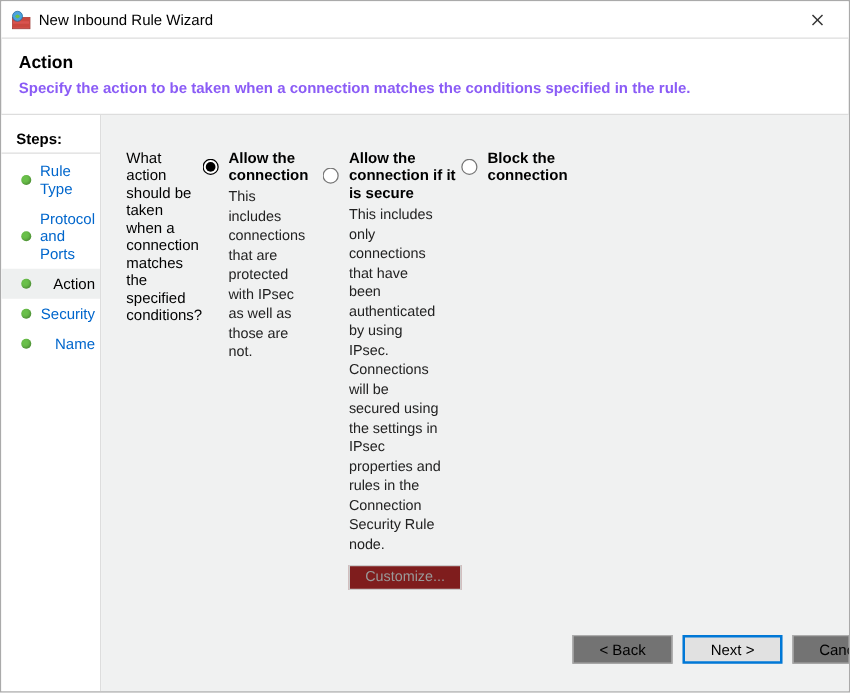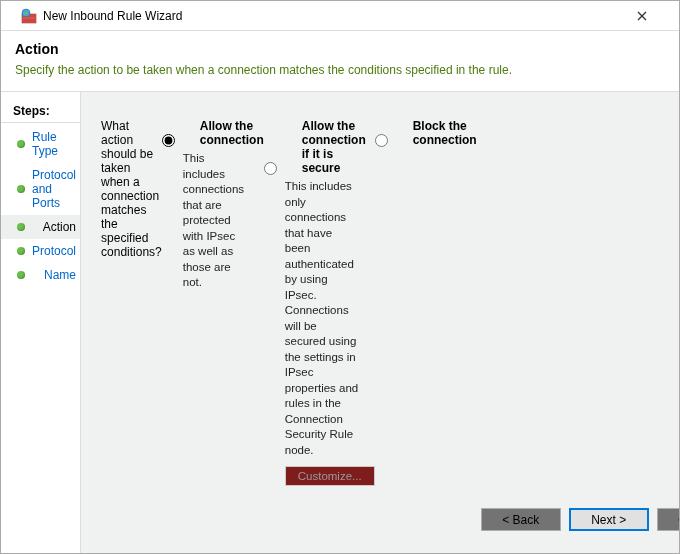--- a/index.html
+++ b/index.html
@@ -11,38 +11,38 @@
       height: 554px;
       border: 1px solid #aaa;
       display: flex;
       flex-direction: column;
       color: #000;
     }
     .titlebar {
       height: 30px;
       display: flex;
       align-items: center;
-      padding: 0 20px;
+      padding: 0 8px;
       border-bottom: 1px solid #ddd;
       background: #fff;
     }
     .titlebar .icon { width: 16px; height: 16px; margin-right: 6px; }
     .titlebar-title { font-size: 12px; flex: 1; }
     .close-btn {
       width: 34px; height: 24px;
       display: flex; align-items: center; justify-content: center;
       font-size: 14px; font-family: Arial, sans-serif;
       cursor: default;
     }
     .header {
       padding: 10px 14px 14px;
       border-bottom: 1px solid #ddd;
     }
     .header h1 { font-size: 14px; font-weight: bold; margin-bottom: 6px; }
-    .header p { font-size: 12px; color: #4d7c0f; }
+    .header p { font-size: 12px; color: #8b5cf6; font-weight: bold; }
     .body {
       flex: 1;
       display: flex;
       min-height: 0;
     }
     .steps {
       width: 164px;
       background: #fff;
       border-right: 1px solid #ddd;
       padding-top: 8px;
@@ -78,22 +78,22 @@
       background: #f0f1f1;
       padding: 27px 20px 8px;
       display: flex;
     }
     .content-prompt { margin-bottom: 22px; }
     .opt {
       margin-bottom: 14px;
     }
     .opt-head {
       display: flex;
-      align-items: flex-end;
-      gap: 25px;
+      align-items: center;
+      gap: 8px;
     }
     .opt input[type=radio] {
       width: 13px; height: 13px;
       accent-color: #000;
     }
     .opt-label { font-weight: bold; font-size: 12px; }
     .opt-desc {
       margin: 4px 14px 0 21px;
       font-size: 11.5px;
       color: #222;
@@ -168,21 +168,21 @@
     <div class="step-item link">
       <span class="bullet"></span>
       <span>Protocol and Ports</span>
     </div>
     <div class="step-item current">
       <span class="bullet"></span>
       <span>Action</span>
     </div>
     <div class="step-item link">
       <span class="bullet"></span>
-      <span>Protocol</span>
+      <span>Security</span>
     </div>
     <div class="step-item link">
       <span class="bullet"></span>
       <span>Name</span>
     </div>
   </div>
 
   <div class="content">
     <div class="content-prompt">What action should be taken when a connection matches the specified conditions?</div>
 

